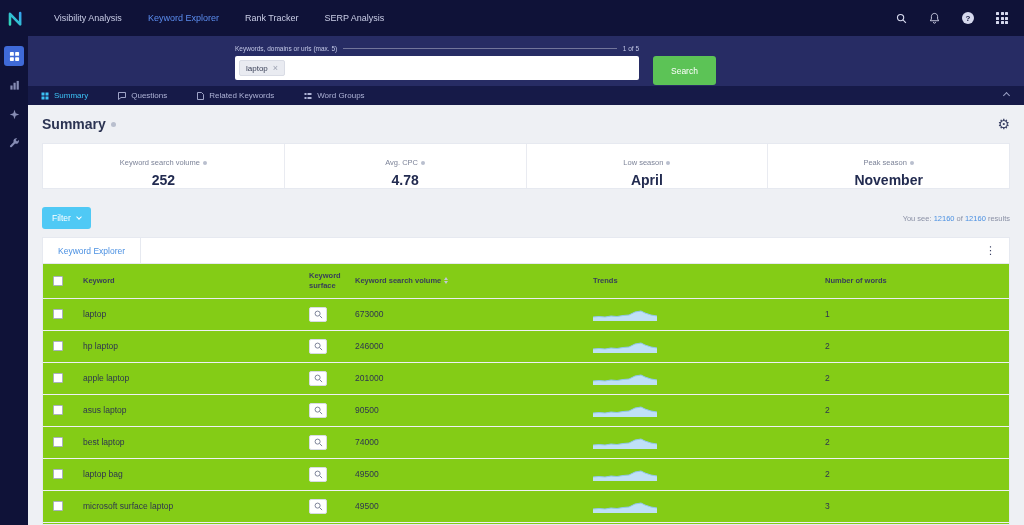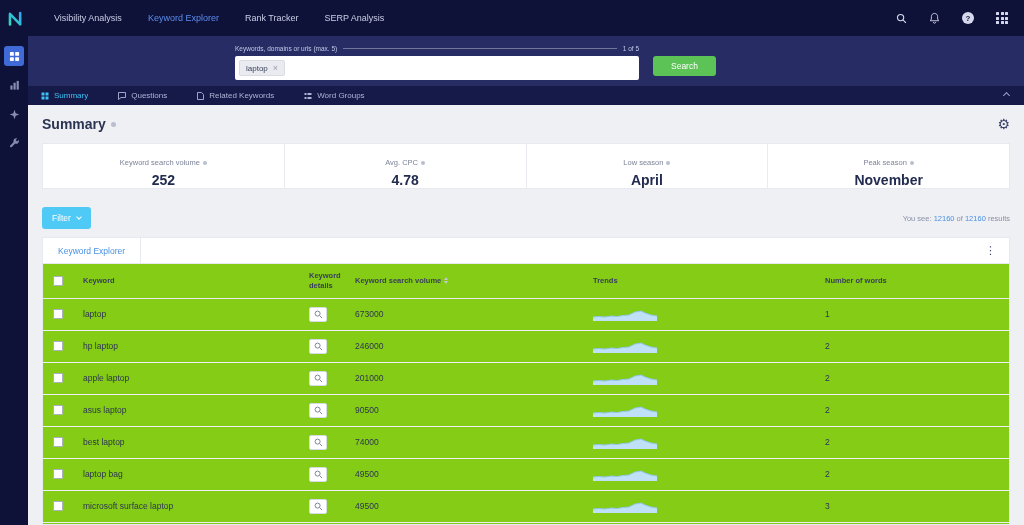--- a/index.html
+++ b/index.html
@@ -38,21 +38,21 @@
   .chip { background:#e9ebf1; border:1px solid #d9dce5; border-radius:2px; font-size:8px; color:#3a4158;
     padding:2.5px 6px; display:inline-flex; gap:5px; align-items:center; }
   .chip .x { color:#9aa0b0; cursor:pointer; font-size:9px; line-height:1; }
   .country-field { width:106px; margin-left:14px; }
   .country-box { height:24px; background:#fff; border-radius:2px; display:flex; align-items:center; padding:0 6px; gap:5px;
     font-size:8px; color:#343b52; cursor:pointer; }
   .flag { width:13px; height:9px; flex:0 0 13px; position:relative; display:inline-block;
     background:repeating-linear-gradient(#b22234 0 1.4px, #fff 1.4px 2.8px); }
   .flag::after { content:""; position:absolute; left:0; top:0; width:6px; height:4.5px; background:#3c3b6e; }
   .country-box .chev-glyph { margin-left:auto; color:#8a90a5; font-size:7px; }
-  .search-btn { margin-left:14px; margin-top:13px; height:20px; background:#5cc356; color:#fff; border:none;
+  .search-btn { margin-left:14px; margin-top:13px; height:29px; background:#5cc356; color:#fff; border:none;
     border-radius:3px; font-size:8.5px; padding:0 18px; cursor:pointer; }
 
   
   .tabbar { flex:0 0 19px; background:#161a48; display:flex; align-items:center; padding:0 13px; gap:30px; }
   .stab { display:inline-flex; align-items:center; gap:5px; font-size:8px; color:#aeb3d6; cursor:pointer; white-space:nowrap; }
   .stab.active { color:#3cc2f5; }
   .collapse-btn { margin-left:auto; cursor:pointer; display:inline-flex; padding:2px; }
   .chev-up { width:5px; height:5px; border-left:1.2px solid #9aa0c5; border-top:1.2px solid #9aa0c5; transform:rotate(45deg); display:inline-block; }
 
   
@@ -303,21 +303,21 @@
                   <col class="c2">
                   <col class="c3">
                   <col class="c4">
                   <col class="c5">
                   <col>
                 </colgroup>
               <thead>
                 <tr>
                   <th><span class="checkbox"></span></th>
                   <th>Keyword</th>
-                  <th>Keyword details</th>
+                  <th>Keyword surface</th>
                   <th><span>Keyword search volume</span><span class="sort">
                         <i class="up"></i>
                         <i class="down"></i>
                       </span></th>
                   <th>Trends</th>
                   <th>Number of words</th>
                 </tr>
               </thead>
               <tbody>
   <tr>

